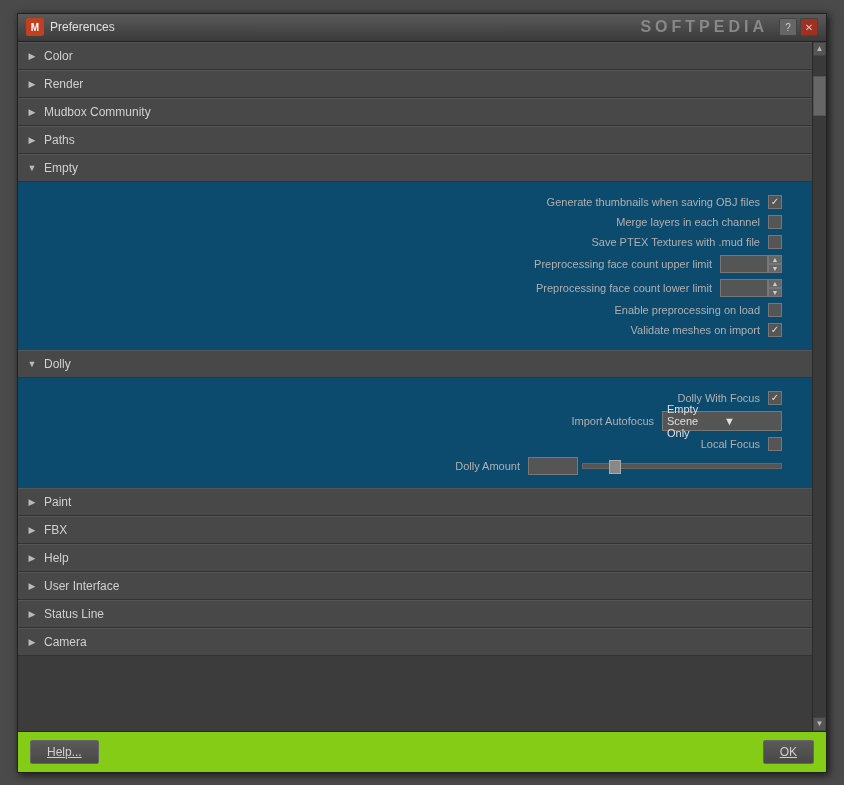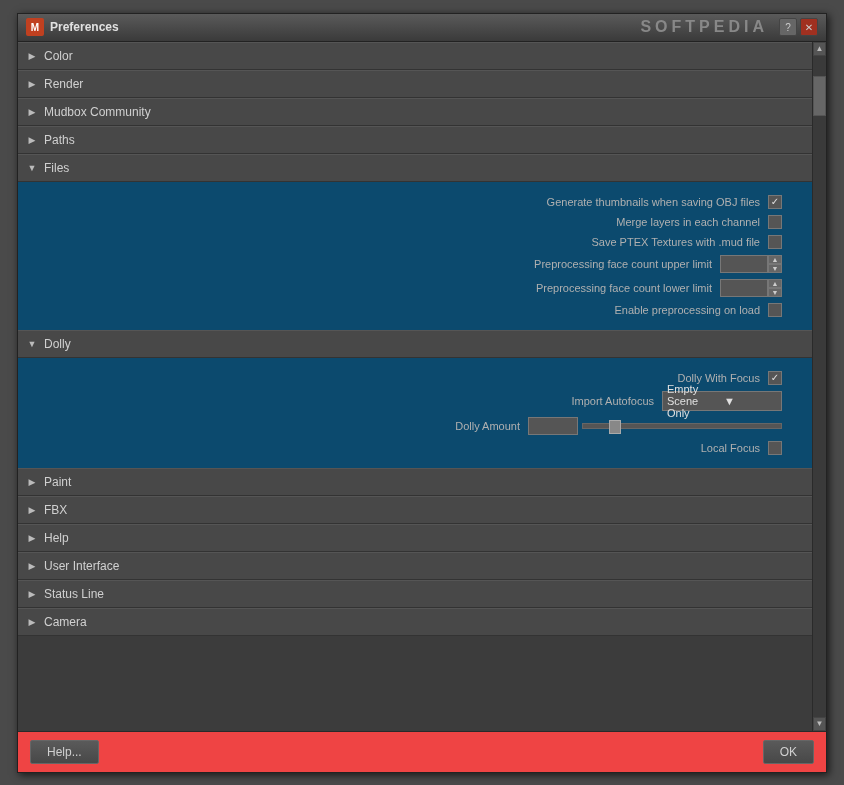--- a/index.html
+++ b/index.html
@@ -43,21 +43,20 @@
       justify-content: center;
       color: #fff;
       font-size: 10px;
       font-weight: bold;
       flex-shrink: 0;
     }
     .titlebar-title {
       flex: 1;
       color: #e0e0e0;
       font-size: 12px;
-      font-weight: bold;
     }
     .titlebar-watermark {
       color: #888;
       font-size: 16px;
       font-weight: bold;
       letter-spacing: 4px;
       margin-right: 8px;
     }
     .titlebar-btn {
       width: 18px;
@@ -262,25 +261,26 @@
       width: 12px;
       height: 14px;
       background: #888;
       border: 1px solid #aaa;
       position: absolute;
       top: -4px;
       cursor: pointer;
     }
 
     .footer {
-      background: #ef4444;
+      background: #84cc16;
       border-top: 1px solid #2a2a2a;
       padding: 8px 12px;
       display: flex;
       flex-shrink: 0;
+      text-decoration: underline;
     }
     .footer-btn {
       padding: 4px 16px;
       background: linear-gradient(to bottom, #5a5a5a, #484848);
       border: 1px solid #666;
       color: #d0d0d0;
       font-size: 12px;
       cursor: pointer;
       border-radius: 2px;
     }
@@ -317,21 +317,21 @@
         <span class="section-label">Mudbox Community</span>
       </div>
 
       <div class="section-header">
         <span class="section-toggle">▶</span>
         <span class="section-label">Paths</span>
       </div>
 
       <div class="section-header">
         <span class="section-toggle">▼</span>
-        <span class="section-label">Files</span>
+        <span class="section-label">Empty</span>
       </div>
       <div class="section-content">
 
         <div class="row">
           <span class="row-label">Generate thumbnails when saving OBJ files</span>
           <div class="row-control">
             <div class="checkbox checked"></div>
           </div>
         </div>
 
@@ -372,20 +372,26 @@
         </div>
 
         <div class="row">
           <span class="row-label">Enable preprocessing on load</span>
           <div class="row-control">
             <div class="checkbox"></div>
           </div>
         </div>
 
 
+        <div class="row">
+          <span class="row-label">Validate meshes on import</span>
+          <div class="row-control">
+            <div class="checkbox checked"></div>
+          </div>
+        </div>
       </div>
 
       <div class="section-header">
         <span class="section-toggle">▼</span>
         <span class="section-label">Dolly</span>
       </div>
       <div class="section-content">
 
         <div class="row">
           <span class="row-label">Dolly With Focus</span>
@@ -394,40 +400,40 @@
           </div>
         </div>
 
         <div class="row">
           <span class="row-label">Import Autofocus</span>
           <div class="row-control">
             <div class="dropdown">
               <span>Empty Scene Only</span>
               <span class="dropdown-arrow">▼</span>
             </div>
+          </div>
+        </div>
+
+        <div class="row">
+          <span class="row-label">Local Focus</span>
+          <div class="row-control">
+            <div class="checkbox"></div>
           </div>
         </div>
 
         <div class="row">
           <span class="row-label">Dolly Amount</span>
           <div class="row-control slider-container">
             <input type="text" class="slider-value" style="">
             <div class="slider-track">
               <div class="slider-thumb" style="left: 13%;"></div>
             </div>
           </div>
         </div>
 
-        <div class="row">
-          <span class="row-label">Local Focus</span>
-          <div class="row-control">
-            <div class="checkbox"></div>
-          </div>
-        </div>
-
       </div>
 
       <div class="section-header">
         <span class="section-toggle">▶</span>
         <span class="section-label">Paint</span>
       </div>
 
       <div class="section-header">
         <span class="section-toggle">▶</span>
         <span class="section-label">FBX</span>

